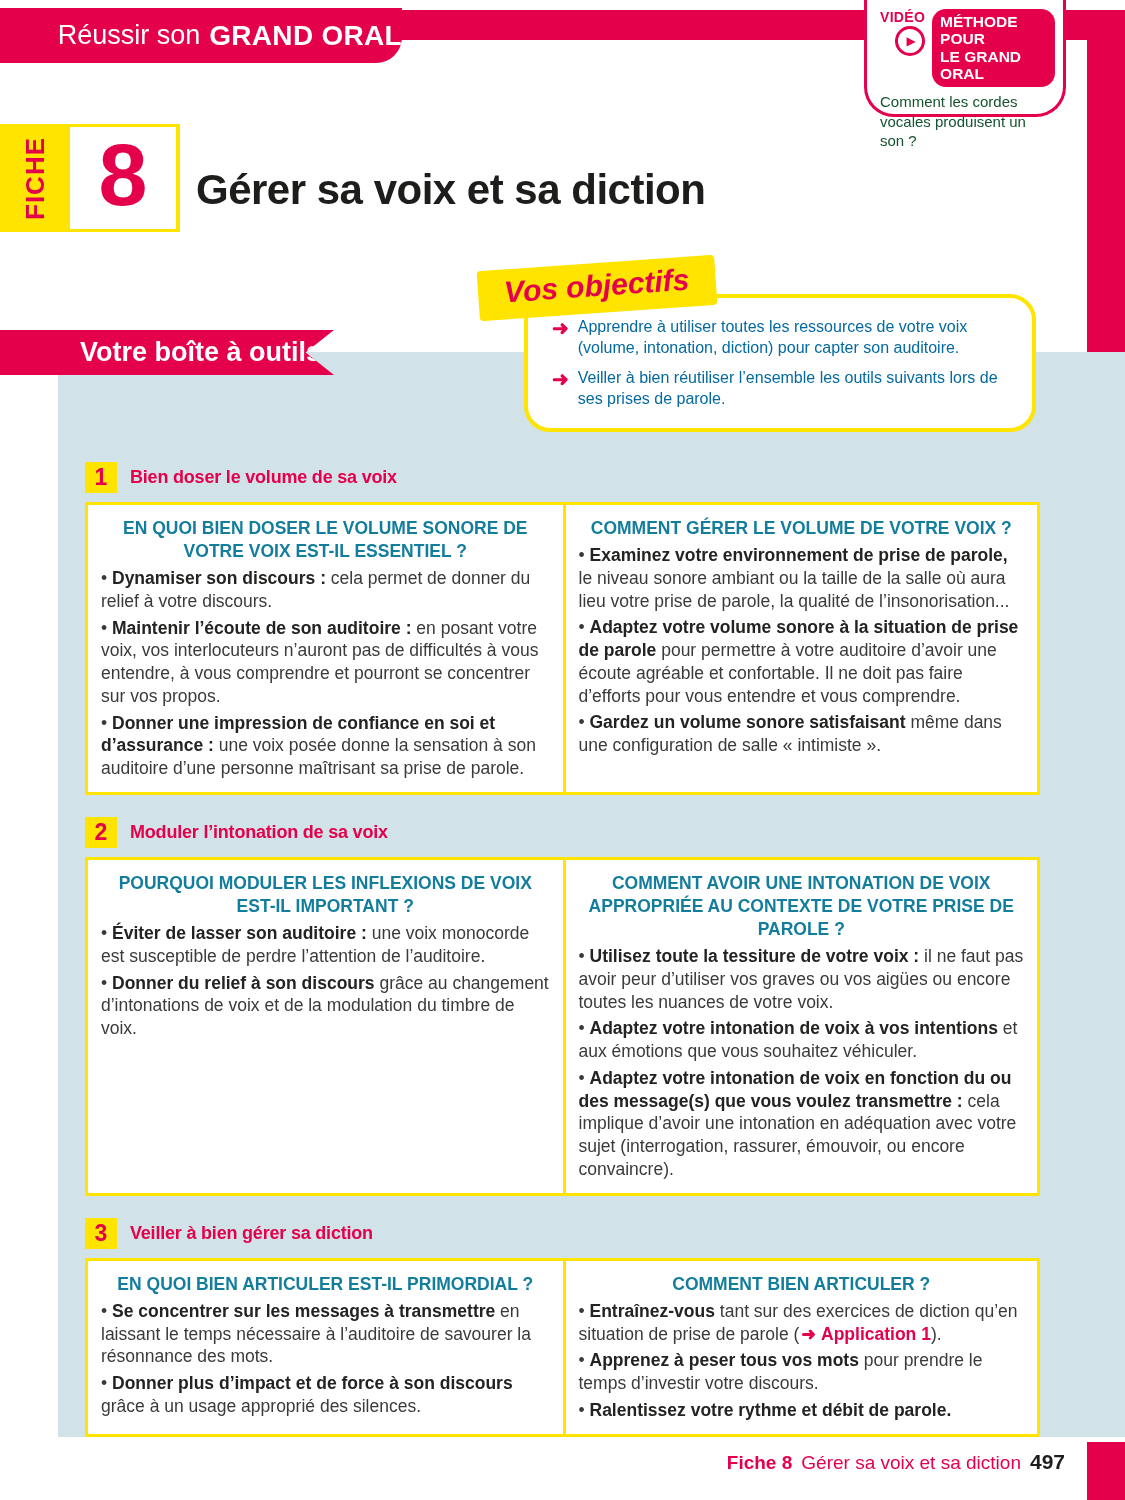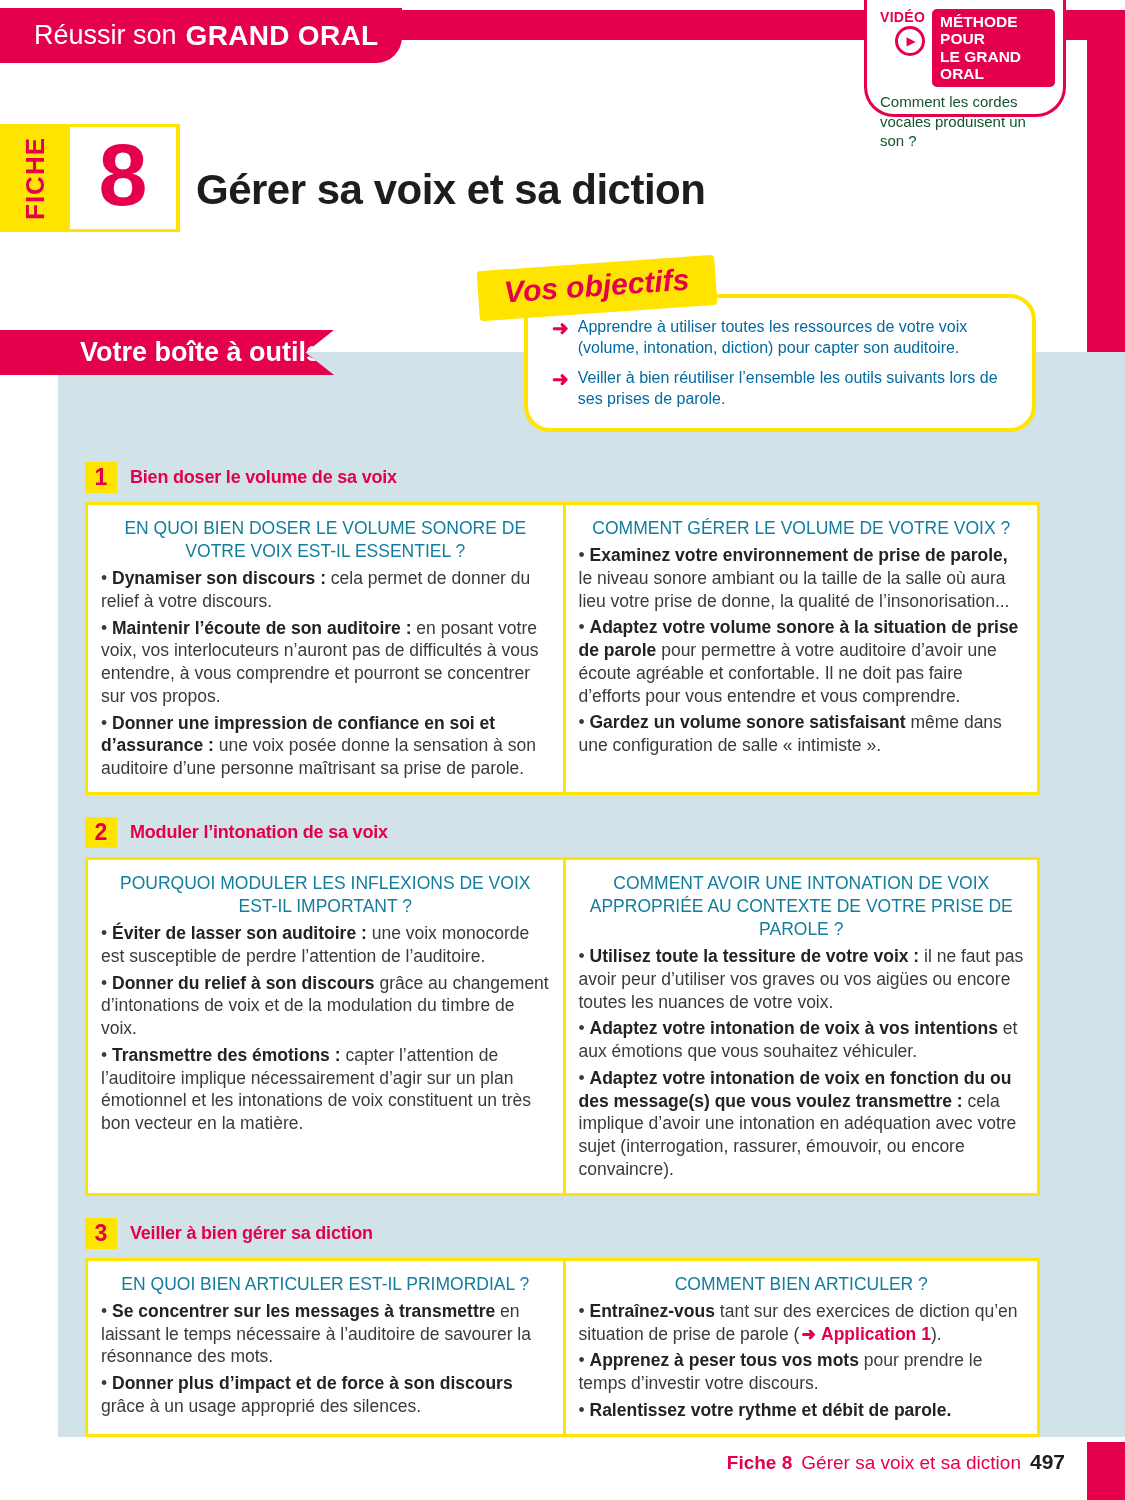--- a/index.html
+++ b/index.html
@@ -3,36 +3,36 @@
 <meta charset="utf-8">
 <style>
   html,body{margin:0;padding:0;background:#ffffff;}
   .page{position:relative;width:1125px;height:1500px;background:#ffffff;
         font-family:"Liberation Sans",sans-serif;overflow:hidden;}
 
   
   .top-bar{position:absolute;left:0;top:10px;width:1125px;height:30px;background:#e4004b;}
   .brand-banner{position:absolute;left:0;top:8px;width:402px;height:55px;background:#e4004b;
         border-radius:0 0 26px 0;display:flex;align-items:center;padding-left:34px;box-sizing:border-box;
-        color:#ffffff;font-size:27px;}
+        color:#ffffff;font-size:27px;justify-content:flex-end;}
   .brand-banner .b{font-weight:bold;font-size:28px;margin-left:9px;letter-spacing:.3px;}
   .right-strip{position:absolute;left:1087px;top:10px;width:38px;height:342px;background:#e4004b;}
   .corner-strip{position:absolute;left:1087px;top:1442px;width:38px;height:58px;background:#e4004b;}
 
   
   .video-badge{position:absolute;left:864px;top:0;width:202px;height:117px;background:#ffffff;
         border:3px solid #e4004b;border-top:none;border-radius:0 0 30px 30px;box-sizing:border-box;z-index:6;}
   .badge-top{display:flex;align-items:flex-start;gap:7px;padding:9px 8px 0 13px;}
   .video-col{display:flex;flex-direction:column;align-items:flex-end;}
   .video-label{color:#e4004b;font-weight:bold;font-size:14px;letter-spacing:.3px;}
   .play-circle{width:24px;height:24px;border:3px solid #e4004b;border-radius:50%;background:#fff;
         display:flex;align-items:center;justify-content:center;margin-top:1px;}
   .play-circle span{color:#e4004b;font-size:12px;line-height:1;margin-left:2px;}
   .method-chip{background:#e4004b;color:#ffffff;font-weight:bold;font-size:15.5px;line-height:1.12;
-        padding:4px 8px 5px;border-radius:5px;}
+        padding:4px 8px 5px;border-radius:14px;}
   .badge-question{padding:5px 14px 0 13px;color:#14532d;font-size:15px;line-height:1.28;}
 
   
   .fiche-block{position:absolute;left:0;top:124px;width:180px;height:108px;background:#ffe400;}
   .fiche-vert{position:absolute;left:0;top:0;width:70px;height:100%;display:flex;align-items:center;justify-content:center;}
   .fiche-vert span{transform:rotate(-90deg);color:#e4004b;font-size:26px;font-weight:bold;letter-spacing:1px;}
   .fiche-num{position:absolute;left:70px;top:3px;right:4px;bottom:3px;background:#ffffff;
         display:flex;align-items:center;justify-content:center;}
   .fiche-num span{color:#e4004b;font-size:88px;font-weight:bold;line-height:1;margin-top:-6px;}
   .page-title{position:absolute;left:196px;top:166px;color:#1d1d1b;font-size:42px;font-weight:bold;letter-spacing:-.5px;}
@@ -55,21 +55,21 @@
         padding:110px 0 0 27px;box-sizing:border-box;z-index:1;}
 
   
   .sec-head{display:flex;align-items:center;gap:13px;margin:0 0 9px;}
   .sec-num{background:#ffe400;color:#e4004b;font-weight:bold;font-size:23px;width:32px;height:31px;
         display:flex;align-items:center;justify-content:center;}
   .sec-title{color:#e4004b;font-weight:bold;font-size:18px;letter-spacing:-.2px;}
   .sec-box{background:#ffffff;border:3px solid #ffe400;display:flex;width:955px;box-sizing:border-box;margin:0 0 22px;}
   .col{width:50%;box-sizing:border-box;padding:9px 13px 12px;}
   .col.right{border-left:3px solid #ffe400;}
-  .col-header{color:#127d9c;font-weight:normal;font-size:17.5px;line-height:1.32;text-align:center;margin:3px 0 4px;padding:0 4px;}
+  .col-header{color:#127d9c;font-weight:bold;font-size:17.5px;line-height:1.32;text-align:center;margin:3px 0 4px;padding:0 4px;}
   .bullet{margin:4px 0 0;font-size:17.5px;line-height:1.3;color:#3a3a39;}
   .bullet::before{content:"• ";}
   .lead{font-weight:bold;color:#232322;}
   .app-arrow{color:#e4004b;font-weight:bold;margin:0 5px 0 2px;}
   .app-link{color:#e4004b;font-weight:bold;}
 
   
   .footer{position:absolute;right:60px;top:1450px;display:flex;align-items:baseline;gap:9px;}
   .footer .f-label{color:#e4004b;font-weight:bold;font-size:19px;}
   .footer .f-title{color:#e4004b;font-size:19px;}
@@ -138,36 +138,35 @@
     </div>
     <div class="sec-box">
       <div class="col">
         <div class="col-header">EN QUOI BIEN DOSER LE VOLUME SONORE DE VOTRE VOIX EST-IL ESSENTIEL ?</div>
         <p class="bullet"><span class="lead">Dynamiser son discours :</span><span> cela permet de donner du relief à votre discours.</span></p>
         <p class="bullet"><span class="lead">Maintenir l’écoute de son auditoire :</span><span> en posant votre voix, vos interlocuteurs n’auront pas de difficultés à vous entendre, à vous comprendre et pourront se concentrer sur vos propos.</span></p>
         <p class="bullet"><span class="lead">Donner une impression de confiance en soi et d’assurance :</span><span> une voix posée donne la sensation à son auditoire d’une personne maîtrisant sa prise de parole.</span></p>
       </div>
       <div class="col right">
         <div class="col-header">COMMENT GÉRER LE VOLUME DE VOTRE VOIX ?</div>
-        <p class="bullet"><span class="lead">Examinez votre environnement de prise de parole,</span><span> le niveau sonore ambiant ou la taille de la salle où aura lieu votre prise de donne, la qualité de l’insonorisation...</span></p>
+        <p class="bullet"><span class="lead">Examinez votre environnement de prise de parole,</span><span> le niveau sonore ambiant ou la taille de la salle où aura lieu votre prise de parole, la qualité de l’insonorisation...</span></p>
         <p class="bullet"><span class="lead">Adaptez votre volume sonore à la situation de prise de parole</span><span> pour permettre à votre auditoire d’avoir une écoute agréable et confortable. Il ne doit pas faire d’efforts pour vous entendre et vous comprendre.</span></p>
         <p class="bullet"><span class="lead">Gardez un volume sonore satisfaisant</span><span> même dans une configuration de salle « intimiste ».</span></p>
       </div>
     </div>
 
     <div class="sec-head">
       <span class="sec-num">2</span>
       <span class="sec-title">Moduler l’intonation de sa voix</span>
     </div>
     <div class="sec-box">
       <div class="col">
         <div class="col-header">POURQUOI MODULER LES INFLEXIONS DE VOIX EST-IL IMPORTANT ?</div>
         <p class="bullet"><span class="lead">Éviter de lasser son auditoire :</span><span> une voix monocorde est susceptible de perdre l’attention de l’auditoire.</span></p>
         <p class="bullet"><span class="lead">Donner du relief à son discours</span><span> grâce au changement d’intonations de voix et de la modulation du timbre de voix.</span></p>
-        <p class="bullet"><span class="lead">Transmettre des émotions :</span><span> capter l’attention de l’auditoire implique nécessairement d’agir sur un plan émotionnel et les intonations de voix constituent un très bon vecteur en la matière.</span></p>
       </div>
       <div class="col right">
         <div class="col-header">COMMENT AVOIR UNE INTONATION DE VOIX APPROPRIÉE AU CONTEXTE DE VOTRE PRISE DE PAROLE ?</div>
         <p class="bullet"><span class="lead">Utilisez toute la tessiture de votre voix :</span><span> il ne faut pas avoir peur d’utiliser vos graves ou vos aigües ou encore toutes les nuances de votre voix.</span></p>
         <p class="bullet"><span class="lead">Adaptez votre intonation de voix à vos intentions</span><span> et aux émotions que vous souhaitez véhiculer.</span></p>
         <p class="bullet"><span class="lead">Adaptez votre intonation de voix en fonction du ou des message(s) que vous voulez transmettre :</span><span> cela implique d’avoir une intonation en adéquation avec votre sujet (interrogation, rassurer, émouvoir, ou encore convaincre).</span></p>
       </div>
     </div>
 
     <div class="sec-head">

